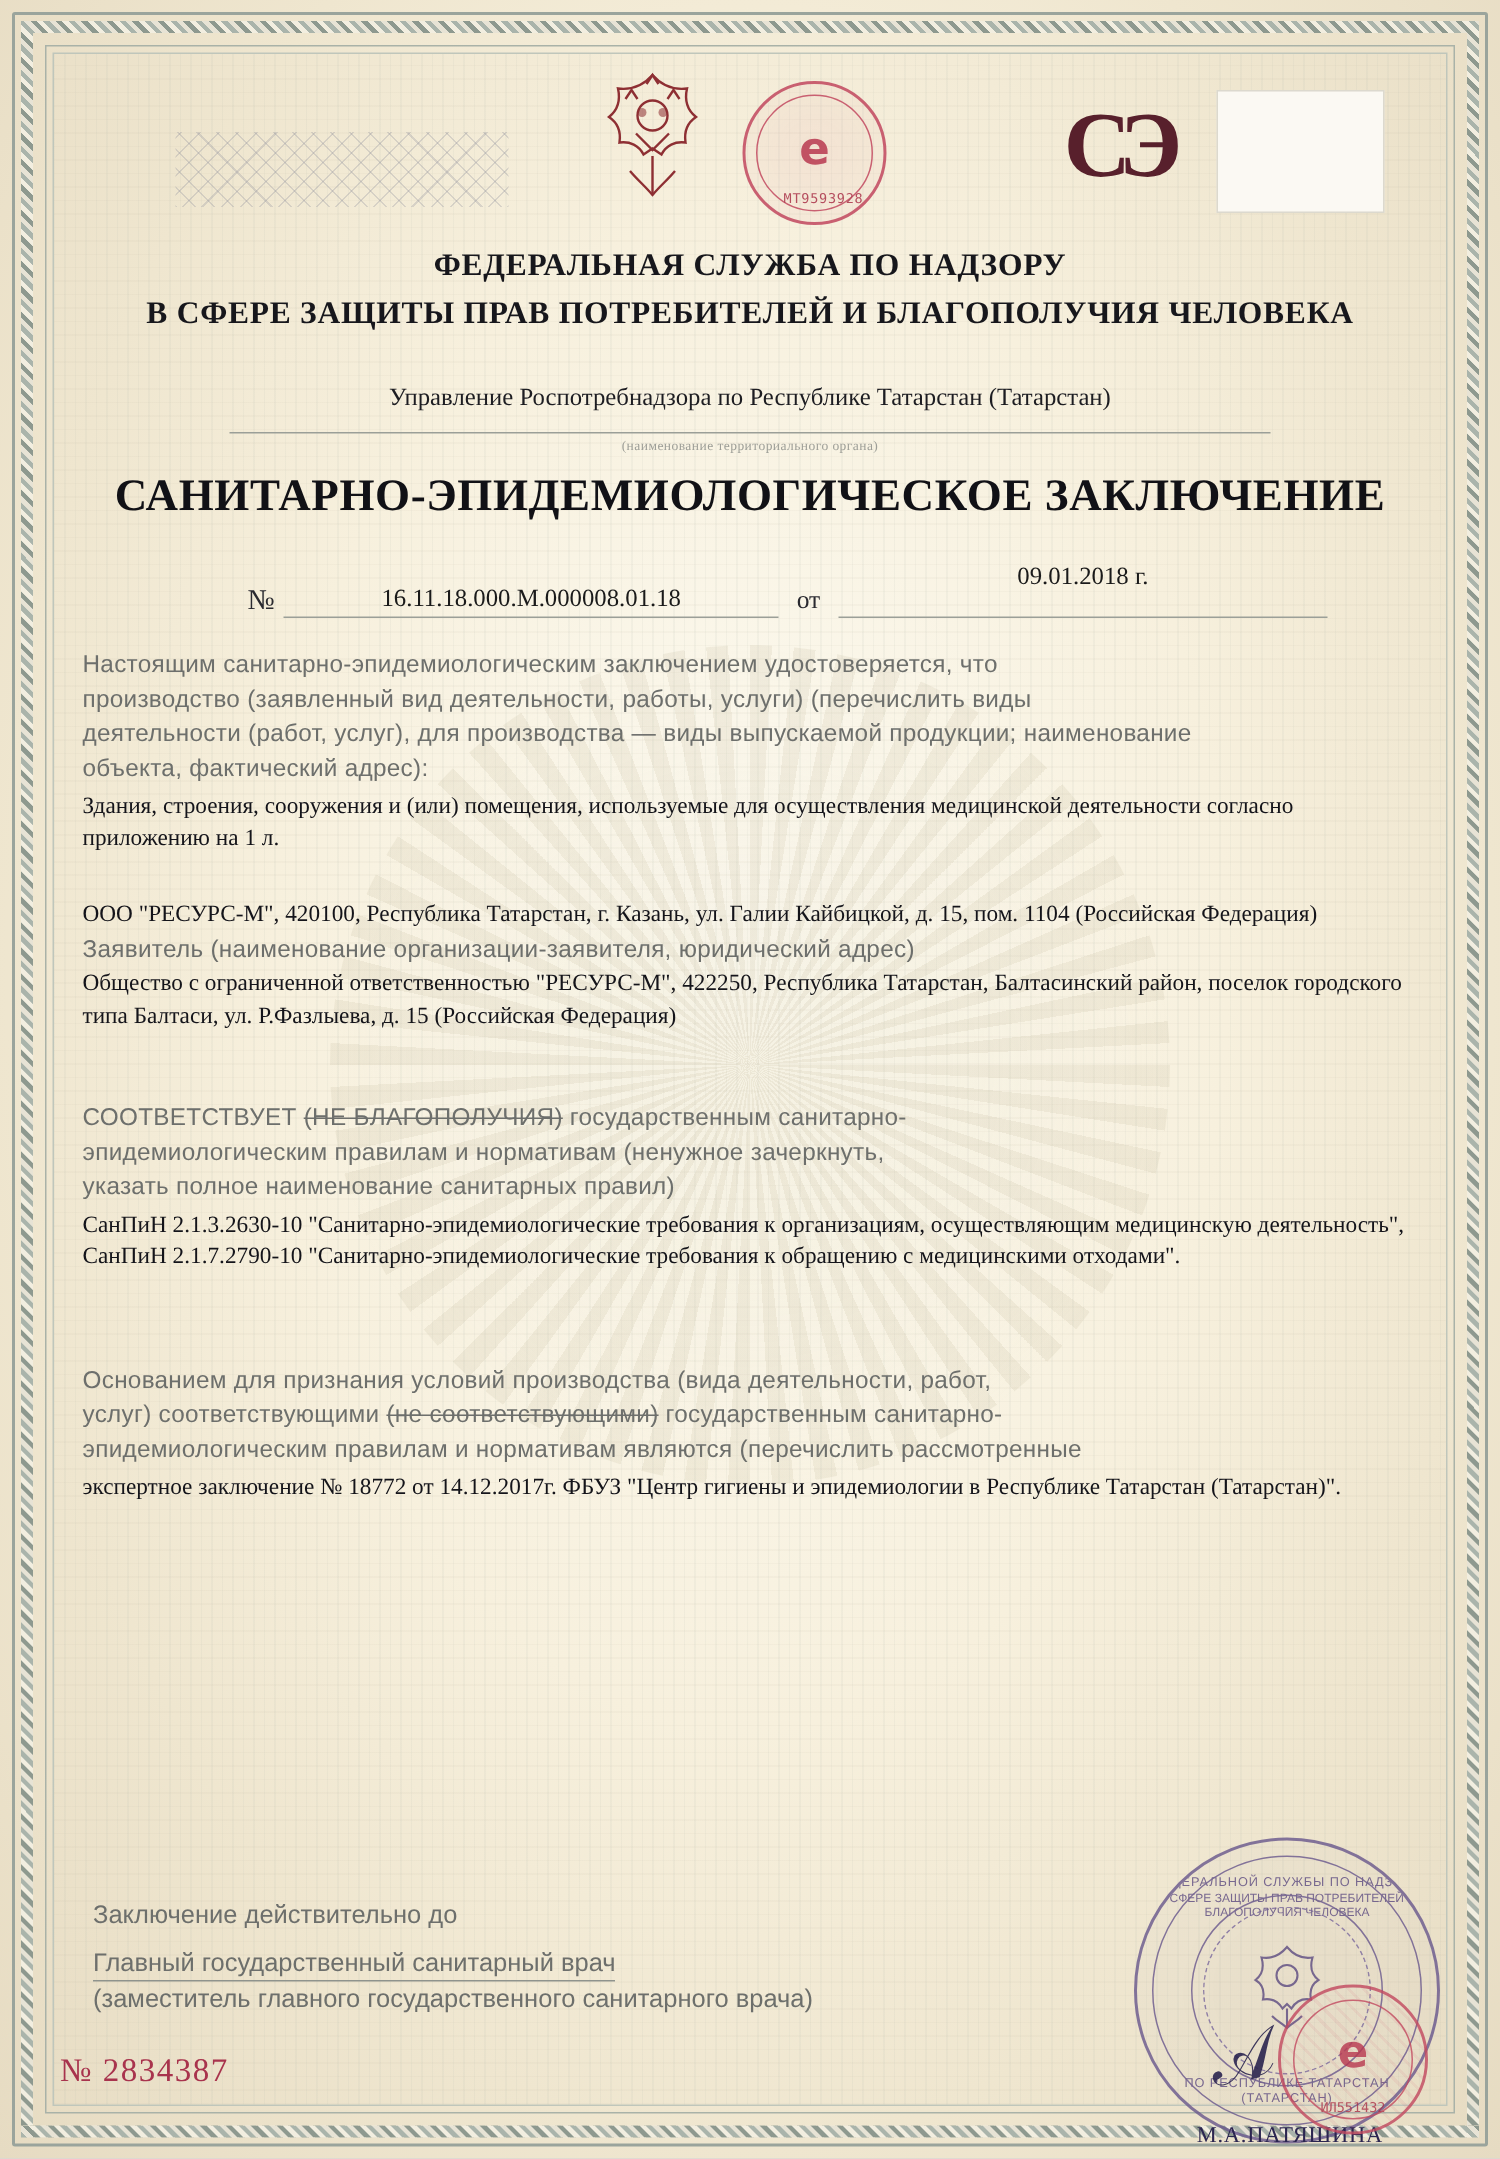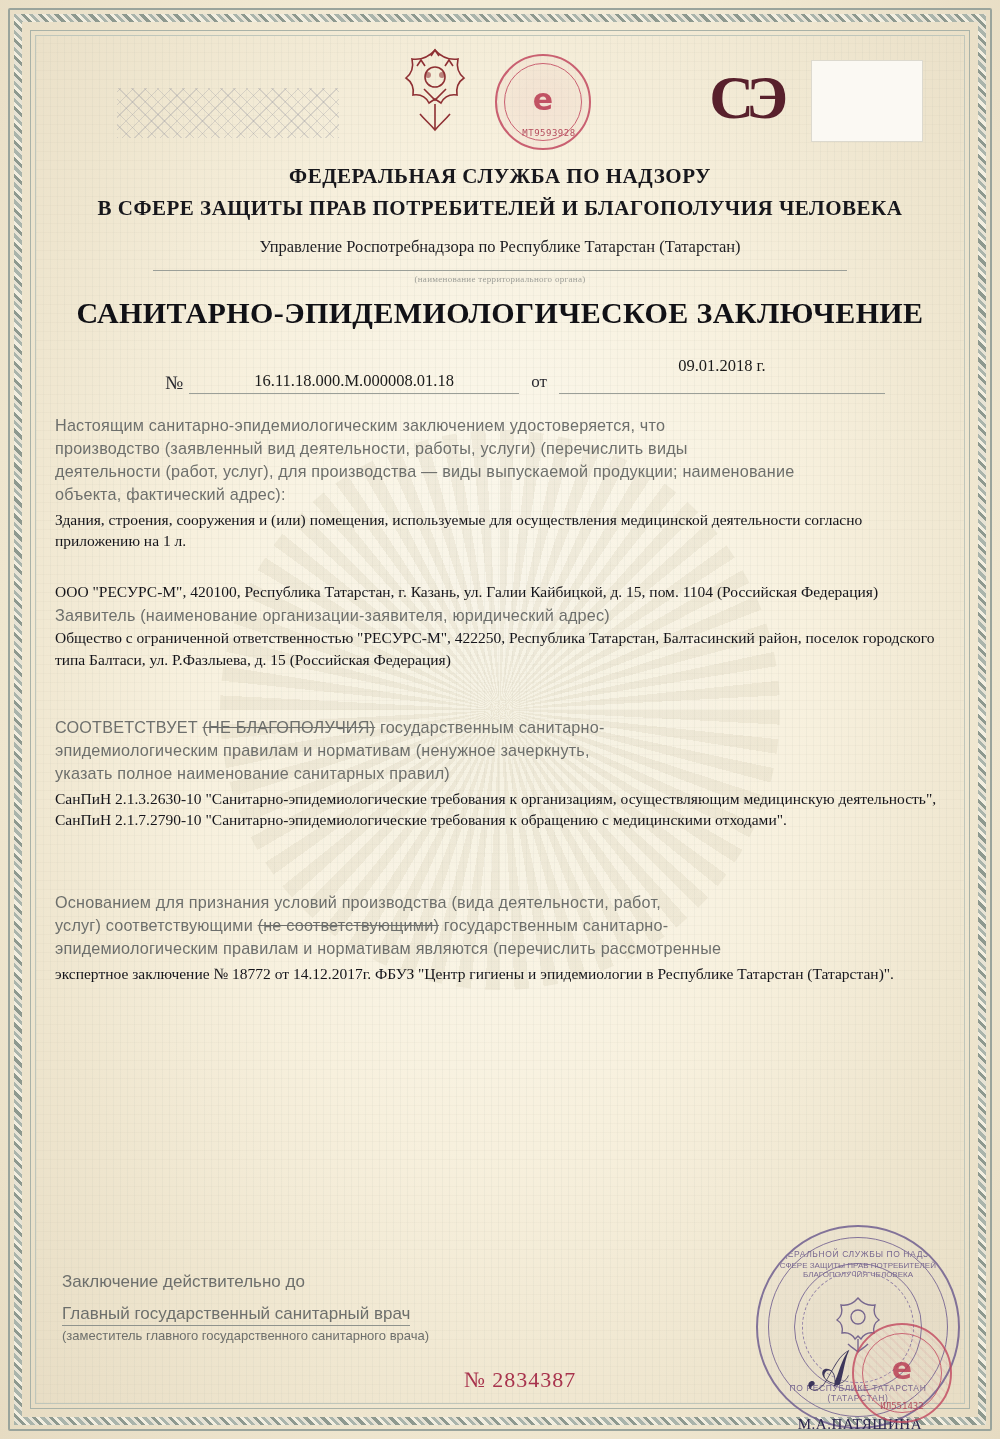--- a/index.html
+++ b/index.html
@@ -170,21 +170,21 @@
     text-align: center;
     font-weight: bold;
     letter-spacing: .5px;
     color: #17171c;
   }
   .org-title .l1 { font-size: 21px; margin-top: 4px; }
   .org-title .l2 { font-size: 21px; margin-top: 7px; }
   .dept {
     text-align: center;
     font-size: 16.5px;
-    margin-top: 16px;
+    margin-top: 34px;
     color: #1d1d22;
   }
   .dept-rule {
     margin: 12px auto 0;
     width: 78%;
     border-bottom: 1px solid #9b9f98;
     height: 1px;
   }
   .dept-hint {
     text-align: center;
@@ -265,21 +265,21 @@
     color: #6d6f6c;
     font-size: 17px;
     border-bottom: 1px solid #8f938d;
     display: inline-block;
     padding-bottom: 1px;
     margin-top: 12px;
   }
   .deputy {
     font-family: "Liberation Sans", sans-serif;
     color: #6d6f6c;
-    font-size: 13px;
+    font-size: 17px;
     margin-top: 2px;
   }
   .signature-name {
     position: absolute;
     right: 78px;
     bottom: 6px;
     font-family: "Liberation Serif", serif;
     font-size: 15px;
     color: #2b2550;
     letter-spacing: .5px;
@@ -328,21 +328,20 @@
     font-size: 46px;
     transform: rotate(-12deg);
     opacity: .9;
   }
 
   
   .serial {
     position: absolute;
     left: 0; right: 0;
     bottom: 46px;
-    text-align: center;
     color: #a8334d;
     font-family: "Liberation Serif", serif;
     font-size: 22px;
     letter-spacing: 1px;
     padding-left: 40px;
   }
   .corner-stamp {
     position: absolute;
     right: 48px;
     bottom: 16px;

